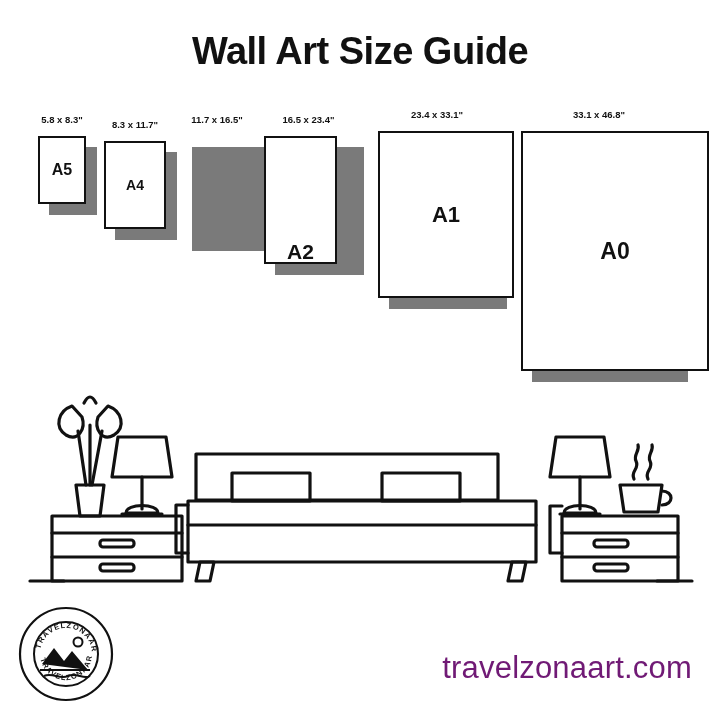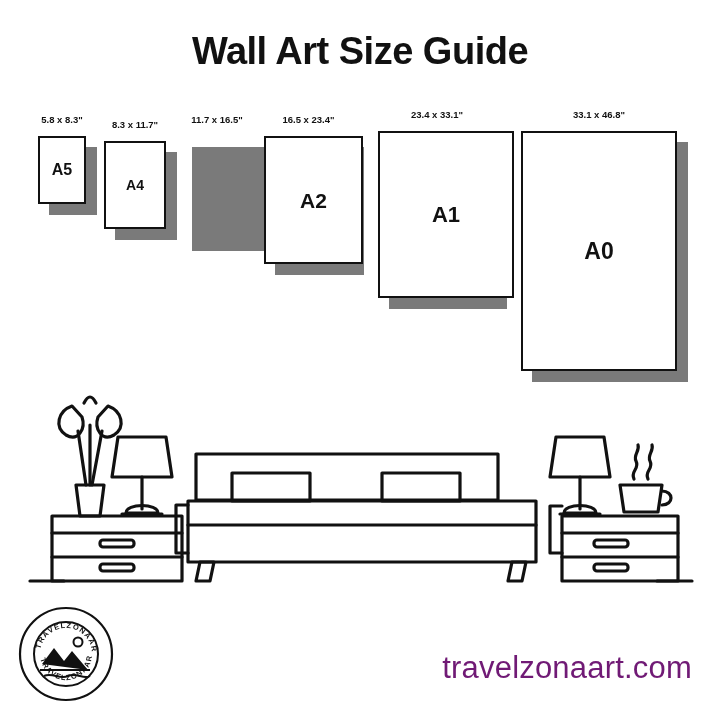--- a/index.html
+++ b/index.html
@@ -90,35 +90,35 @@
           <div class="frame-label" style="font-size: 14px;">A4</div>
         </div>
       </div>
       <div class="frame-group" style="left: 181px; top: 114px; width: 83px; height: 137px;">
         <div class="frame-dim" style="top: 0px; width: 72px;">11.7 x 16.5"</div>
         <div class="frame-shadow" style="left: 11px; top: 33px; width: 72px; height: 104px;"></div>
       </div>
       <div class="frame-group" style="left: 264px; top: 114px; width: 100px; height: 161px;">
         <div class="frame-dim" style="top: 0px; width: 89px;">16.5 x 23.4"</div>
         <div class="frame-shadow" style="left: 11px; top: 33px; width: 89px; height: 128px;"></div>
-        <div class="frame-box" style="left: 0px; top: 22px; width: 99px; height: 128px;">
+        <div class="frame-box" style="left: 0px; top: 22px; width: 73px; height: 128px; align-items: flex-end;">
           <div class="frame-label" style="font-size: 21px;">A2</div>
         </div>
       </div>
       <div class="frame-group" style="left: 378px; top: 109px; width: 129px; height: 200px;">
         <div class="frame-dim" style="top: 0px; width: 118px;">23.4 x 33.1"</div>
         <div class="frame-shadow" style="left: 11px; top: 33px; width: 118px; height: 167px;"></div>
         <div class="frame-box" style="left: 0px; top: 22px; width: 136px; height: 167px;">
           <div class="frame-label" style="font-size: 22px;">A1</div>
         </div>
       </div>
       <div class="frame-group" style="left: 521px; top: 109px; width: 167px; height: 273px;">
         <div class="frame-dim" style="top: 0px; width: 156px;">33.1 x 46.8"</div>
         <div class="frame-shadow" style="left: 11px; top: 33px; width: 156px; height: 240px;"></div>
-        <div class="frame-box" style="left: 0px; top: 22px; width: 156px; height: 240px;">
+        <div class="frame-box" style="left: 0px; top: 22px; width: 188px; height: 240px;">
           <div class="frame-label" style="font-size: 23px;">A0</div>
         </div>
       </div>
     </div>
 
   <div id="scene">
     <svg width="720" height="225" viewBox="0 0 720 225">
       <g fill="none" stroke="#111111" stroke-width="3.2" stroke-linejoin="round" stroke-linecap="round">
 
         <line x1="30" y1="196" x2="64" y2="196"></line>

